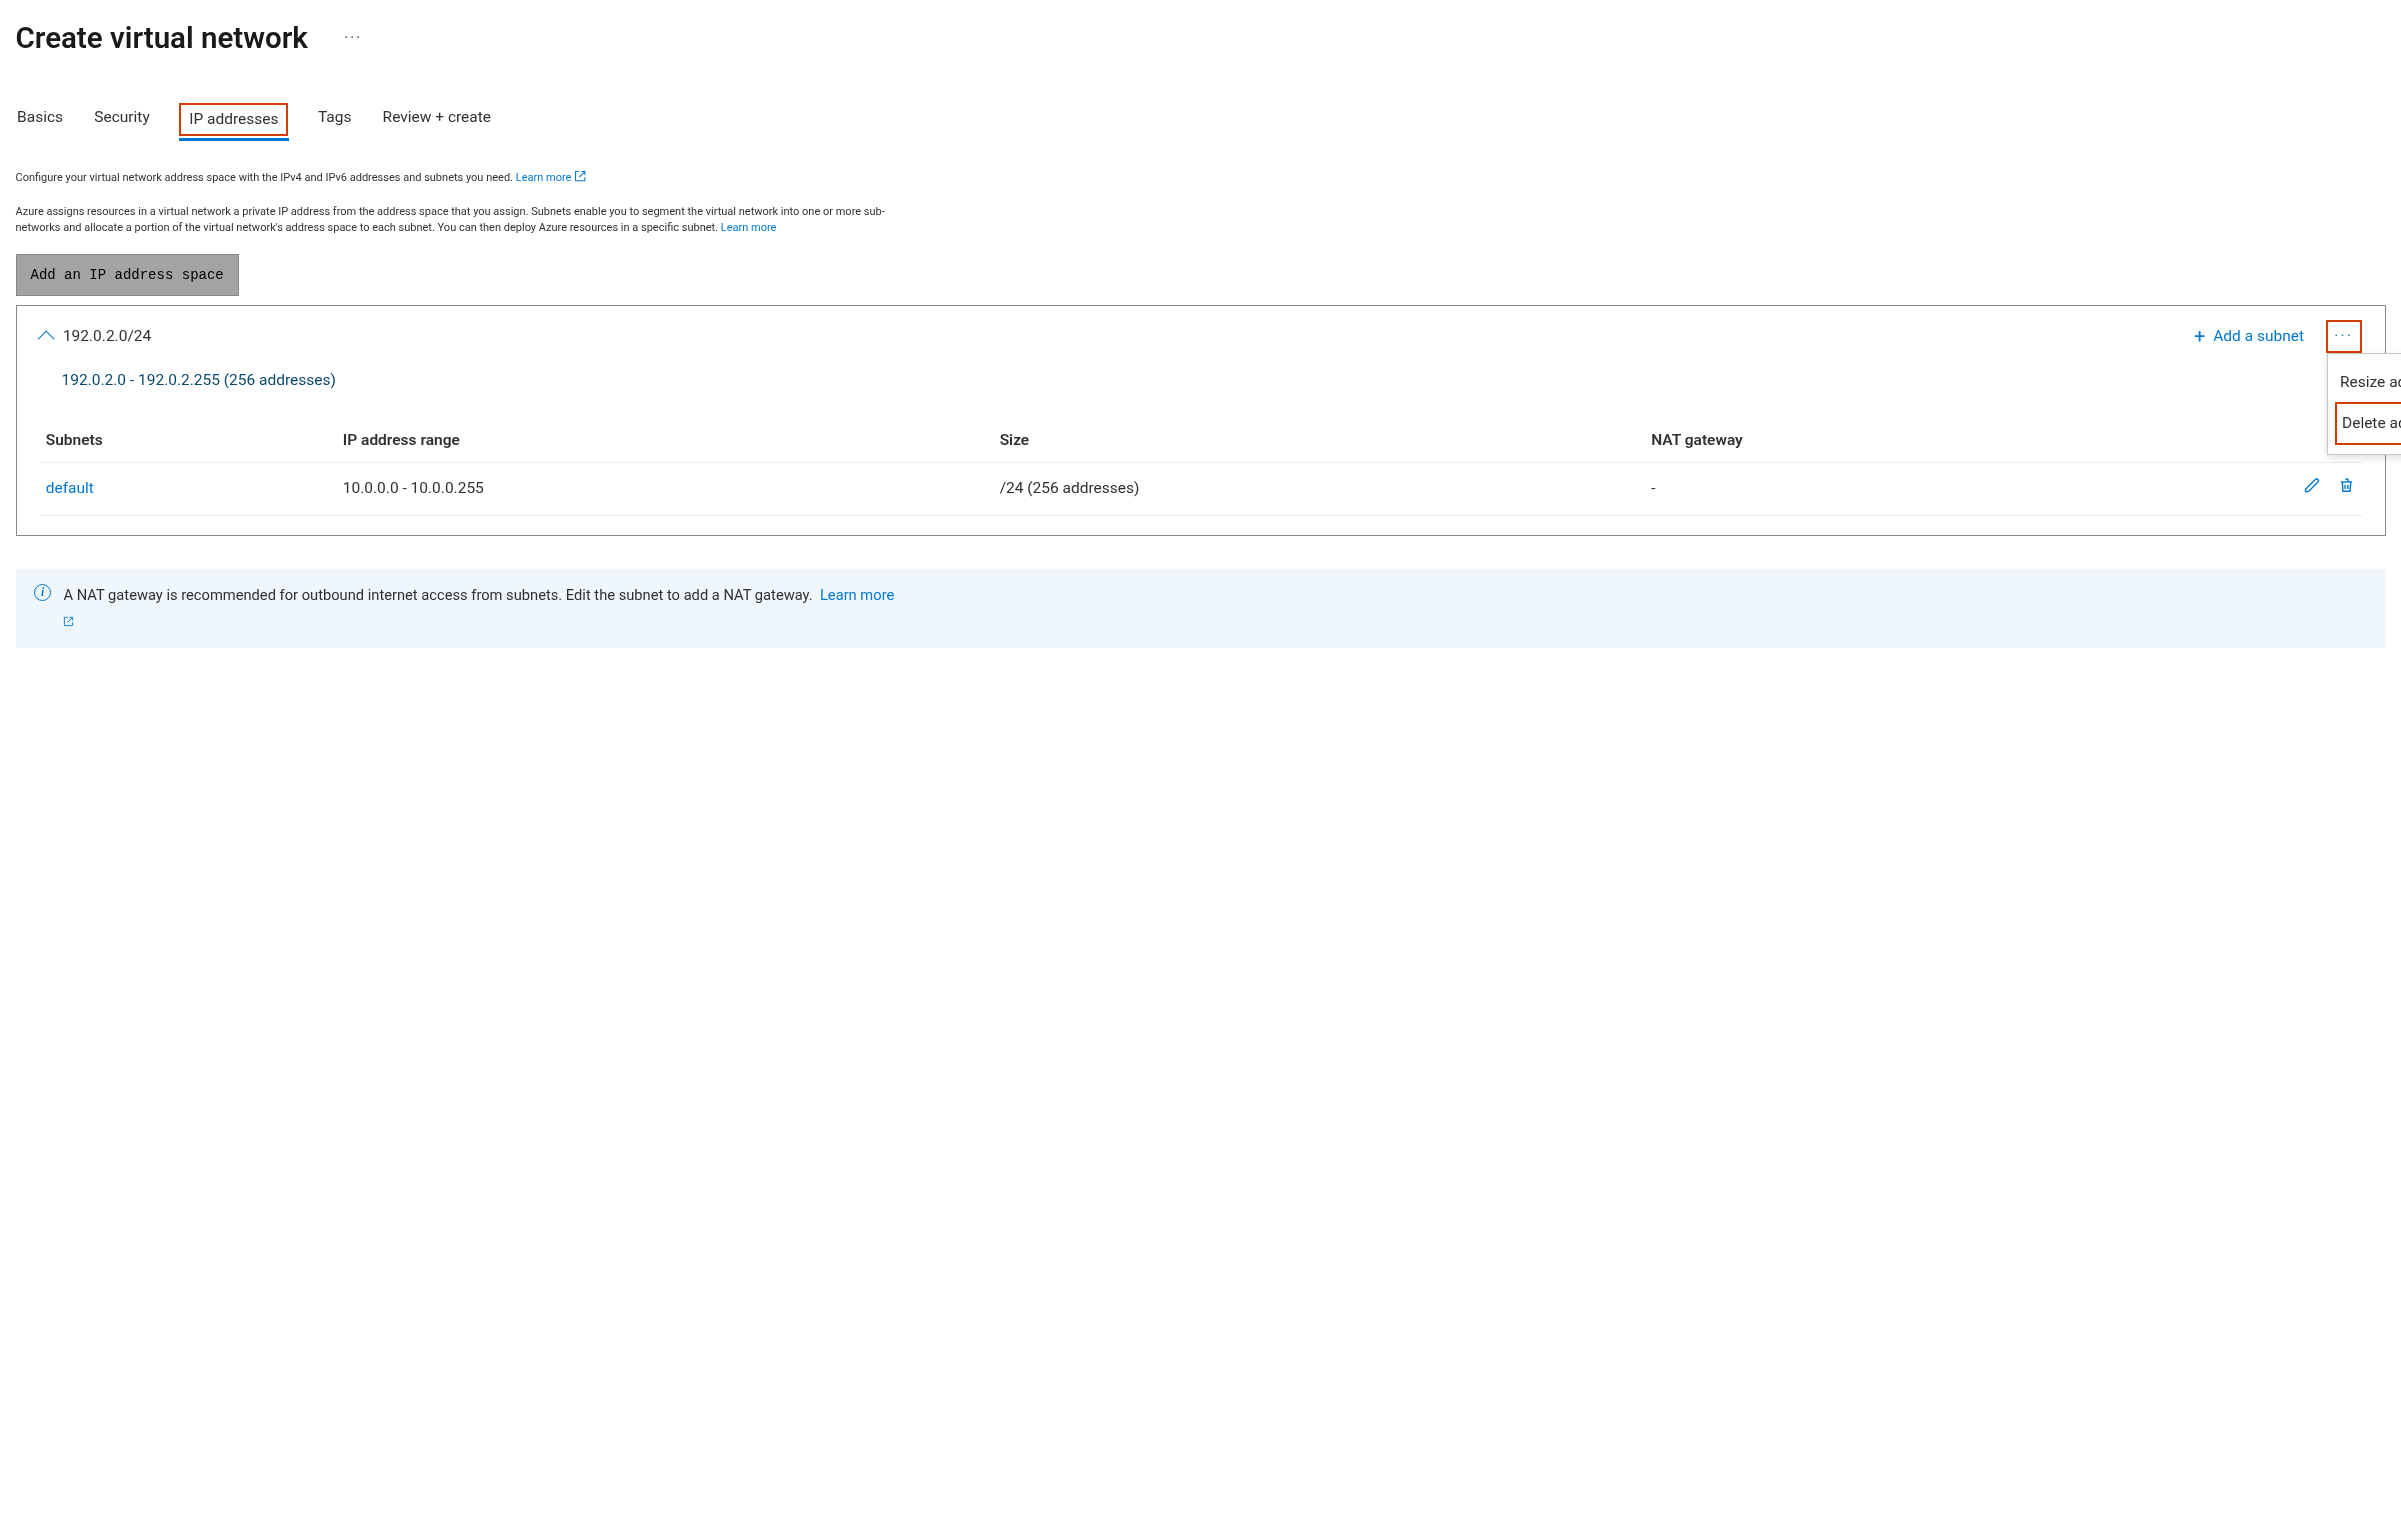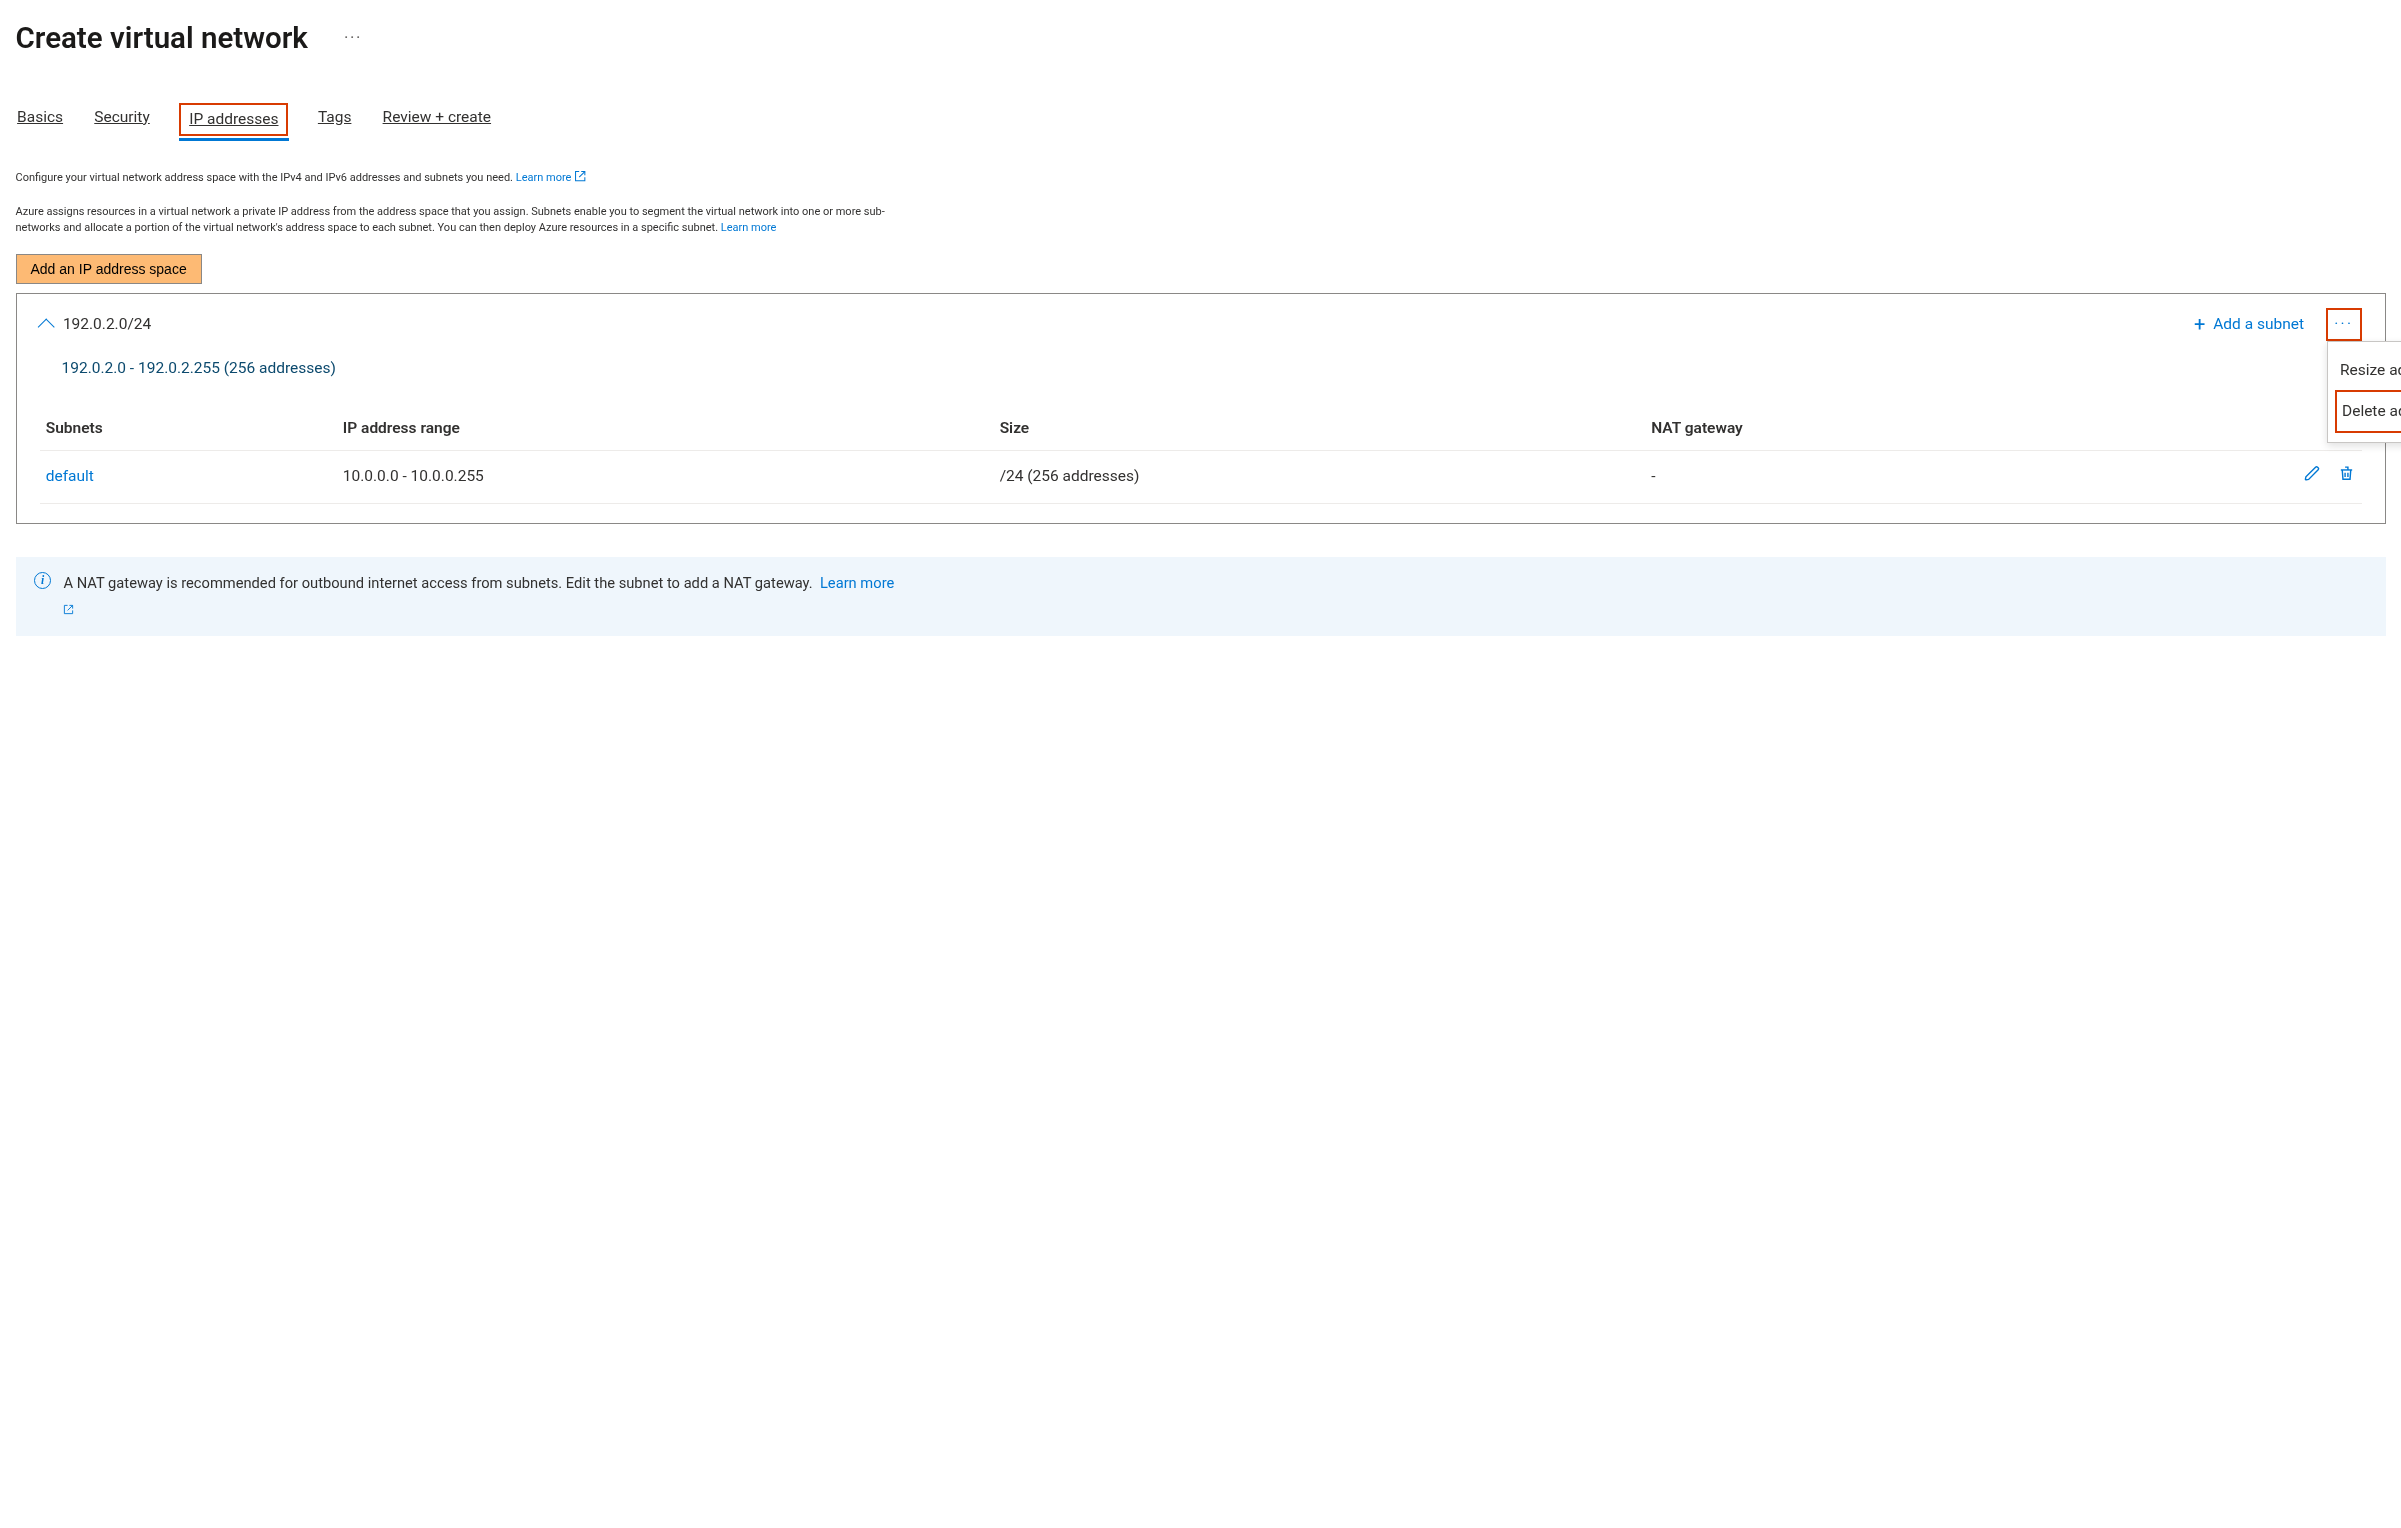--- a/index.html
+++ b/index.html
@@ -28,43 +28,42 @@
   .tabs {
     display: flex;
     gap: 28px;
     margin-bottom: 34px;
   }
   .tab {
     font-size: 15.5px;
     color: #323130;
     cursor: pointer;
     padding: 3.1px 1.6px;
-    text-decoration: underline;
   }
   .tab.selected {
     border: 2.3px solid #d83b01;
     padding: 3.1px 7.8px;
     position: relative;
   }
   .tab.selected::after{
     content:"";
     position:absolute;
     left:-2.3px; right:-2.3px; bottom:-7px;
     height:3.1px;
     background:#0078d4;
   }
   .desc { font-size:11px; margin-bottom:17px; max-width:884px; }
   .link { color:#0078d4; cursor:pointer; text-decoration:none; }
   .btn-outline {
     border:0.8px solid #8a8886;
-    background:#fdba74;
+    background:#a3a3a3;
     font-size:14px;
-    padding:6px 14px;
+    padding:12px 14px;
     cursor:pointer;
-    font-family:Liberation Sans, sans-serif;
+    font-family:Liberation Mono, monospace;
   }
   .panel {
     border:0.8px solid #8a8886;
     margin-top:9px;
     padding: 14px 23px 0 23px;
     position:relative;
   }
   .panel-header{
     display:flex;
     align-items:center;

